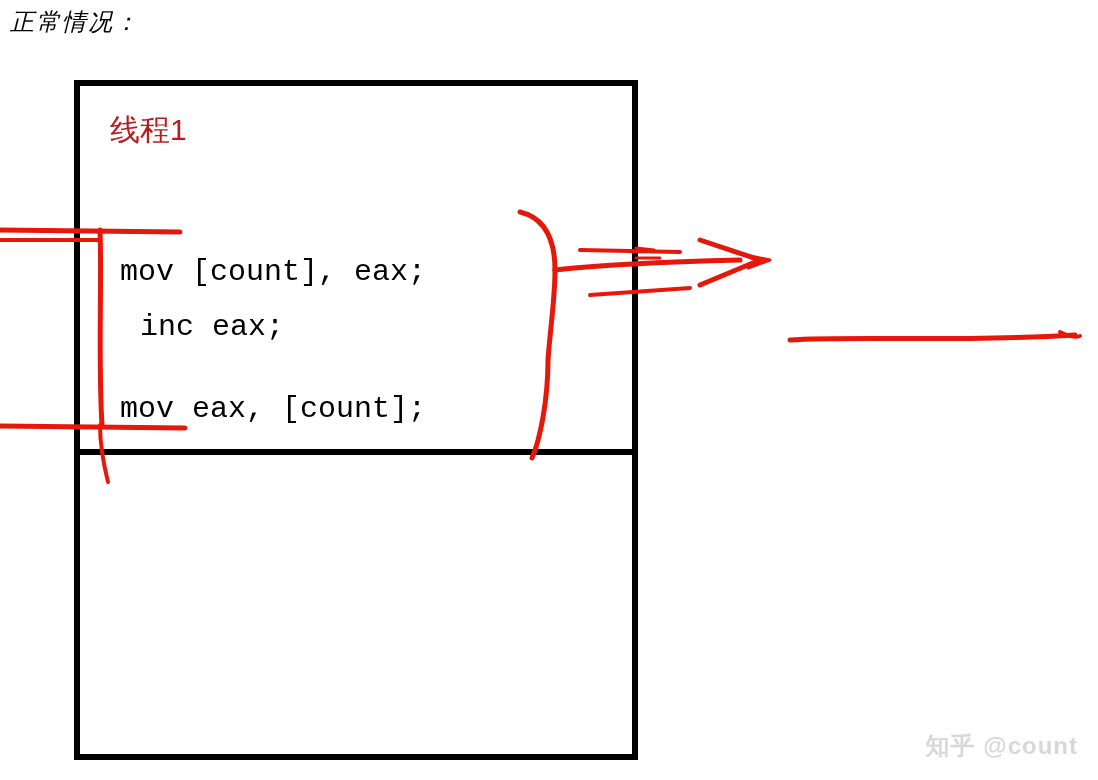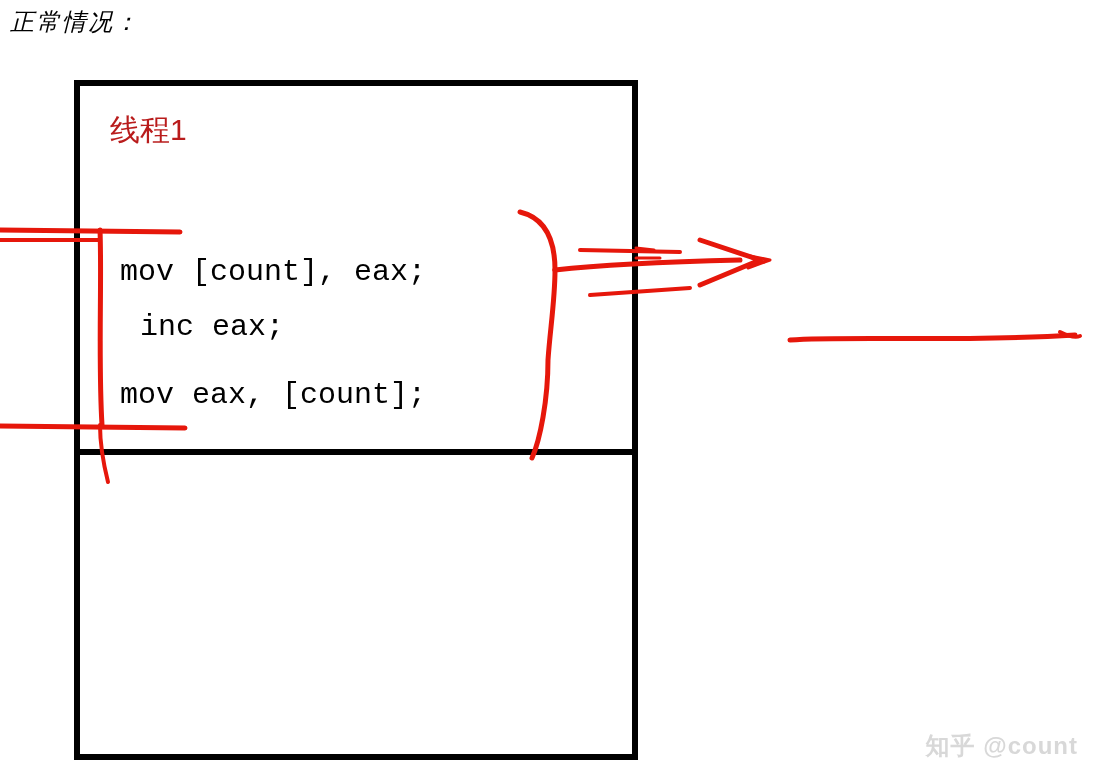--- a/index.html
+++ b/index.html
@@ -41,21 +41,21 @@
   .code {
     position: absolute;
     left: 120px;
     font-family: "Courier New", monospace;
     font-size: 30px;
     color: #000;
     white-space: pre;
   }
   .line1 { top: 243px; margin-top: 12px; }
   .line2 { top: 310px; margin-left: 20px; }
-  .line3 { top: 378px; text-align: center; }
+  .line3 { top: 392px; text-align: center; }
   .hline {
     position: absolute;
     height: 6px;
     background: #000;
   }
   .annot {
     position: absolute;
     pointer-events: none;
   }
   .watermark {

